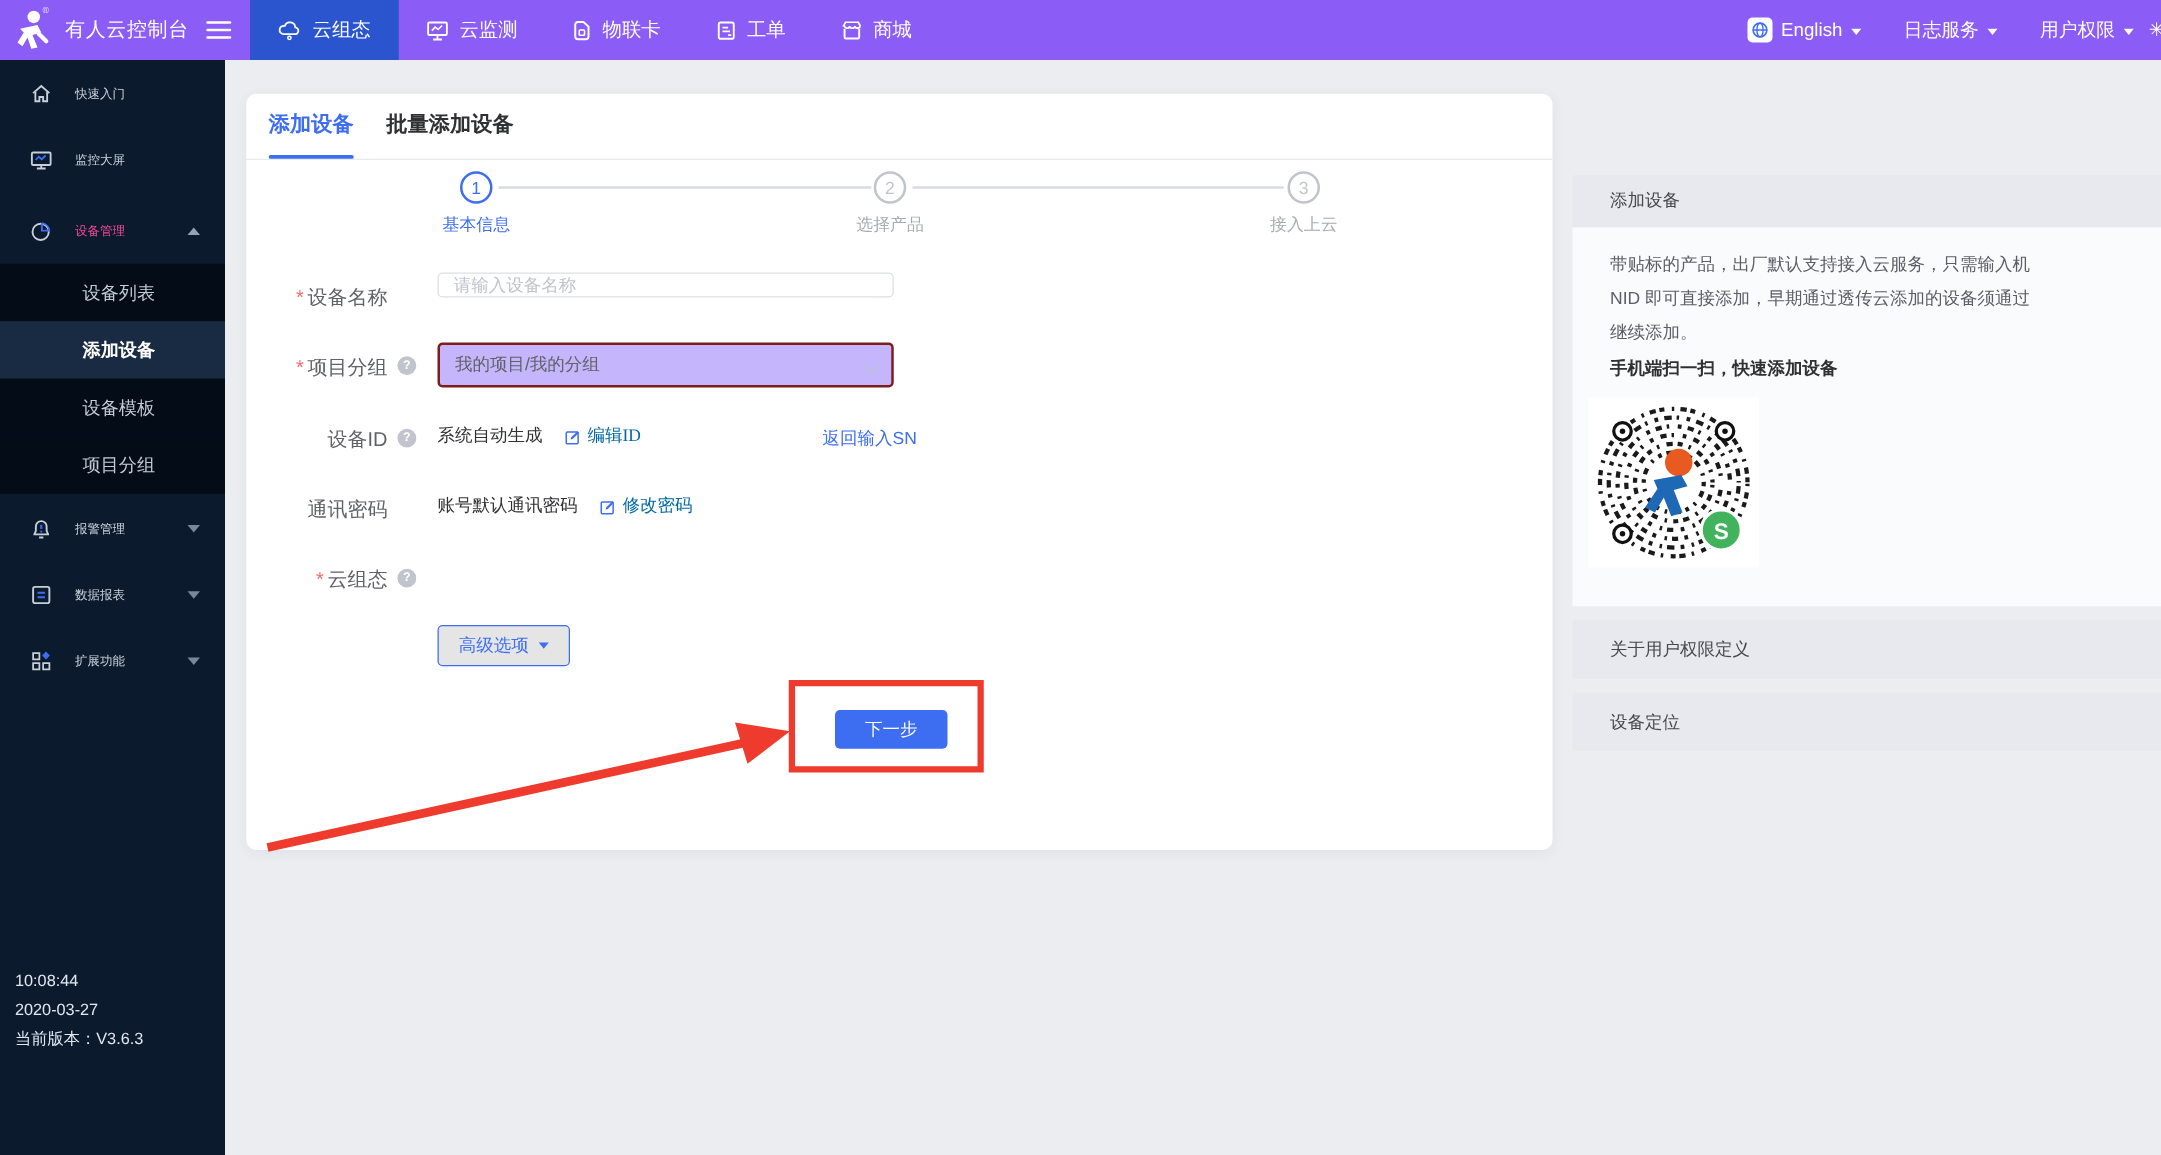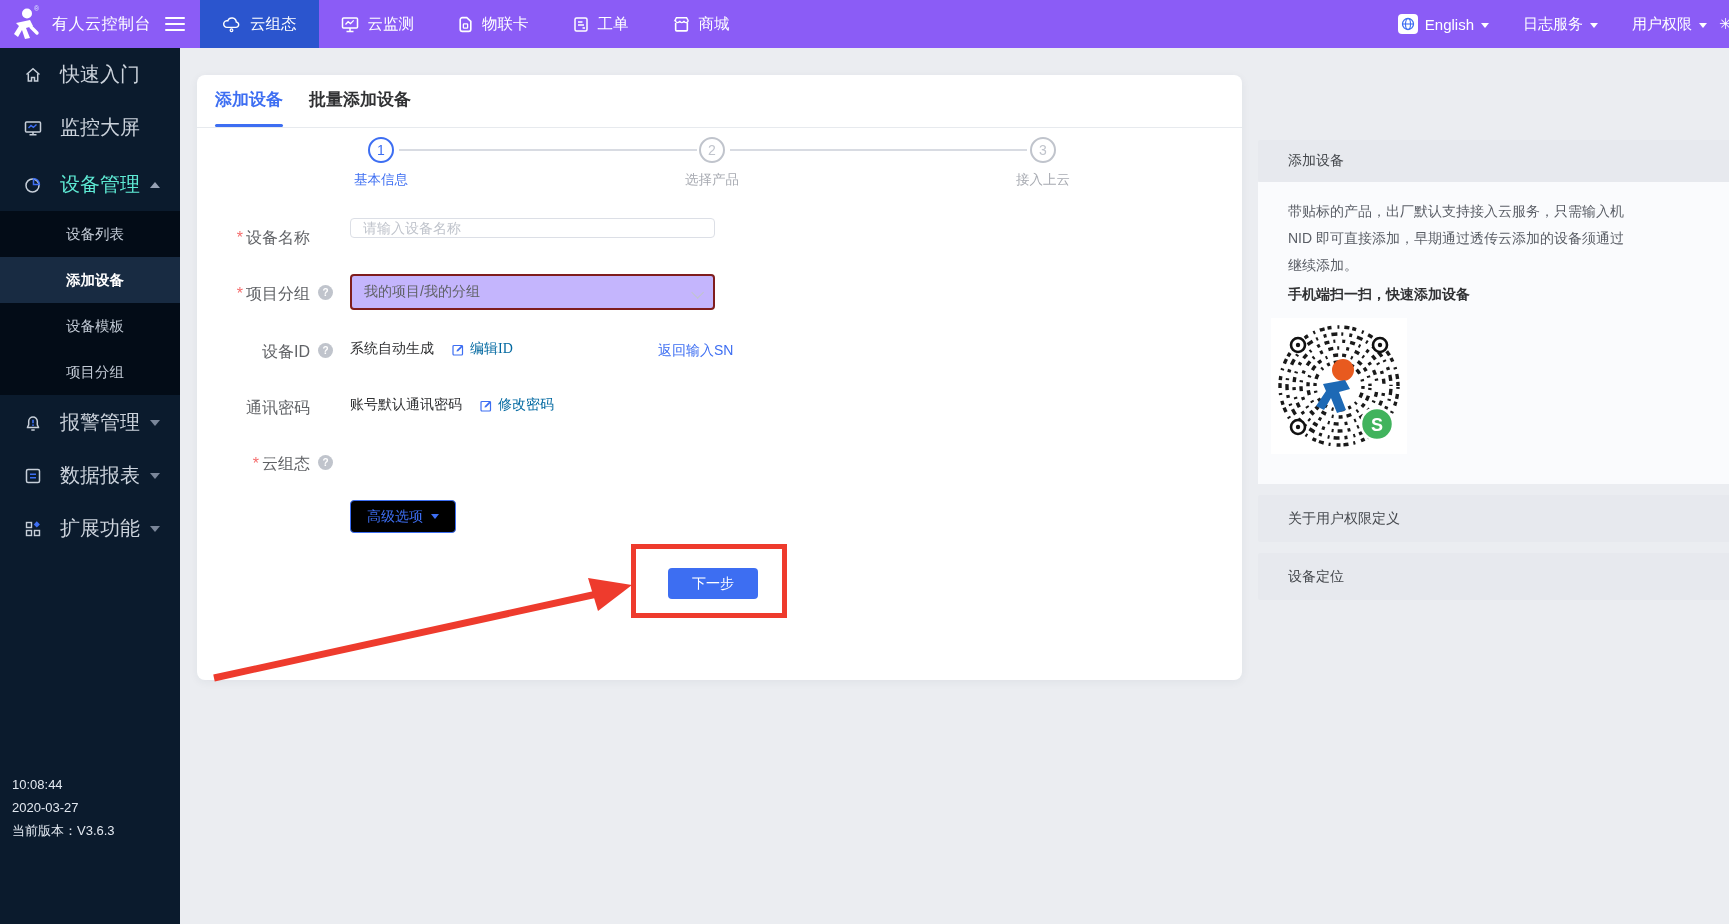--- a/index.html
+++ b/index.html
@@ -18,21 +18,21 @@
   .tn-item.active{background:#2B55CE;}
   .tn-icon{display:flex;align-items:center;}
   .top-right{position:absolute;right:0;top:0;height:48px;display:flex;align-items:center;font-size:15px;}
   .tr-item{display:flex;align-items:center;gap:7px;margin-right:34px;cursor:pointer;white-space:nowrap;text-align:right;}
   .globe{width:20px;height:20px;background:#fff;border-radius:4px;display:flex;align-items:center;justify-content:center;}
   .caret-dn{width:0;height:0;border-left:4.5px solid transparent;border-right:4.5px solid transparent;border-top:5.5px solid #fff;margin-top:2px;}
   .edge-glyph{width:10px;overflow:hidden;white-space:nowrap;font-size:15px;margin-right:0;}
 
   
   .sidebar{position:absolute;left:0;top:48px;width:180px;height:876px;background:#0B1B2D;color:#ccd3dc;z-index:5;}
-  .side-item{position:relative;height:53px;display:flex;align-items:center;padding-left:24px;gap:18px;font-size:20px;cursor:pointer;}
+  .side-item{position:relative;height:53px;display:flex;align-items:center;padding-left:24px;gap:18px;font-size:10px;cursor:pointer;}
   .side-item .sicon{display:flex;align-items:center;width:18px;}
   .side-group{margin-top:4px;}
   .caret-up{width:0;height:0;border-left:5px solid transparent;border-right:5px solid transparent;border-bottom:6px solid #97a2b4;position:absolute;right:20px;}
   .caret-down2{width:0;height:0;border-left:5px solid transparent;border-right:5px solid transparent;border-top:6px solid #7a8699;position:absolute;right:20px;}
   .sub-item{height:46px;display:flex;align-items:center;padding-left:66px;background:#030C17;font-size:14.5px;color:#c3cbd6;cursor:pointer;}
   .sub-item.active{background:#182B42;color:#fff;font-weight:bold;}
   .side-footer{position:absolute;left:12px;bottom:82px;font-size:13px;color:#e2e8f0;line-height:23px;}
 
   
   .content{position:absolute;left:180px;top:48px;width:1549px;height:876px;background:#ebedf1;}
@@ -58,21 +58,21 @@
   .ffield{position:absolute;left:153px;top:0;}
   .tinput{width:365px;height:20px;box-sizing:border-box;border:1px solid #DCDFE6;border-radius:4px;font-size:14px;padding:0 12px;color:#303133;outline:none;font-family:inherit;}
   .tinput::placeholder{color:#C0C4CC;}
   .selbox{position:relative;width:365px;height:36px;box-sizing:border-box;border:2px solid #7f1d1d;border-radius:4px;font-size:14px;color:#606266;display:flex;align-items:center;padding:0 12px;cursor:pointer;background:#c4b5fd;}
   .sel-caret{position:absolute;right:13px;top:14px;width:8px;height:8px;border-right:1.6px solid #C0C4CC;border-bottom:1.6px solid #C0C4CC;transform:rotate(45deg) translateY(-3px);}
   .fval{font-size:14px;color:#303133;}
   .flink{display:inline-flex;align-items:center;gap:5px;font-size:14px;color:#0369a1;cursor:pointer;}
   .sn-link{position:absolute;left:413px;top:0;font-size:14px;color:#3D6EF2;cursor:pointer;margin-left:48px;}
   .toggle{position:relative;width:38px;height:19px;border-radius:10px;background:#84ADF3;cursor:pointer;}
   .toggle .knob{position:absolute;right:2px;top:2px;width:15px;height:15px;border-radius:50%;background:#fff;}
-  .adv-btn{display:inline-flex;align-items:center;gap:8px;height:33px;padding:0 16px;border:1px solid #3D6EF2;border-radius:4px;color:#3D6EF2;font-size:14px;background:#000000;cursor:pointer;font-family:inherit;}
+  .adv-btn{display:inline-flex;align-items:center;gap:8px;height:33px;padding:0 16px;border:1px solid #3D6EF2;border-radius:4px;color:#3D6EF2;font-size:14px;background:#e5e5e5;cursor:pointer;font-family:inherit;}
   .caret-blue{width:0;height:0;border-left:4.5px solid transparent;border-right:4.5px solid transparent;border-top:5.5px solid #3D6EF2;}
   .next-btn{position:absolute;left:471px;top:493px;width:90px;height:31px;background:#3D6EF2;border:none;border-radius:4px;color:#fff;font-size:14px;cursor:pointer;font-family:inherit;}
 
   
   .help{position:absolute;left:1078px;top:92px;width:540px;}
   .hcard{margin-bottom:11px;}
   .hhead{height:42px;background:#E7E9EE;display:flex;align-items:center;padding-left:30px;font-size:14px;color:#45484d;border-radius:2px;}
   .hbody{background:#FAFBFD;padding:16px 30px 26px 30px;}
   .hline{font-size:14px;color:#5A5E66;line-height:27px;white-space:nowrap;}
   .htip{font-size:14px;color:#303133;font-weight:bold;margin-top:7px;white-space:nowrap;}
@@ -200,21 +200,21 @@
 
     <div class="side-group">
       <div class="side-item">
         <span class="sicon">
           <svg width="18" height="18" viewBox="0 0 18 18">
               <circle cx="8.5" cy="9.5" r="6.5" fill="none" stroke="#c7cfd9" stroke-width="1.5"></circle>
               <path d="M9.5 2.5v6h6" fill="none" stroke="#3D6EF2" stroke-width="1.5"></path>
               <path d="M9.5 2.5a7 7 0 0 1 6 6" fill="none" stroke="#3D6EF2" stroke-width="1.5"></path>
             </svg>
         </span>
-        <span style="color:#5eead4;">设备管理</span>
+        <span style="color:#ec4899;">设备管理</span>
         <i class="caret-up"></i>
       </div>
       <div class="sub-item">
         <span>设备列表</span>
       </div>
       <div class="sub-item active">
         <span>添加设备</span>
       </div>
       <div class="sub-item">
         <span>设备模板</span>

